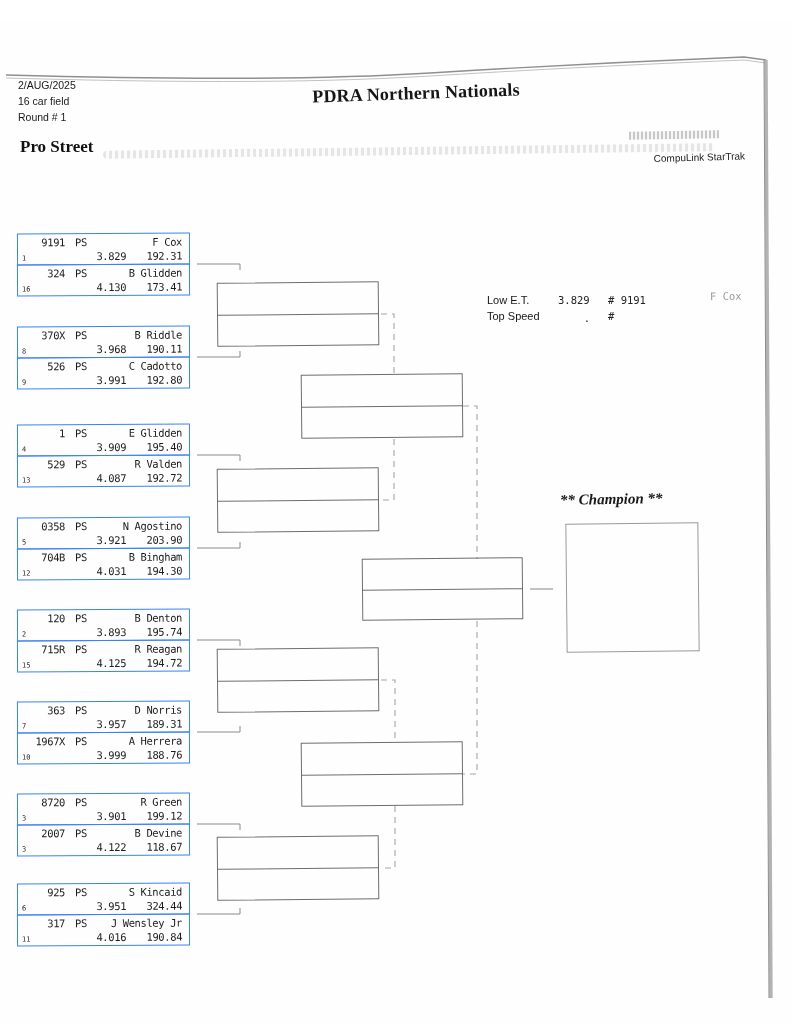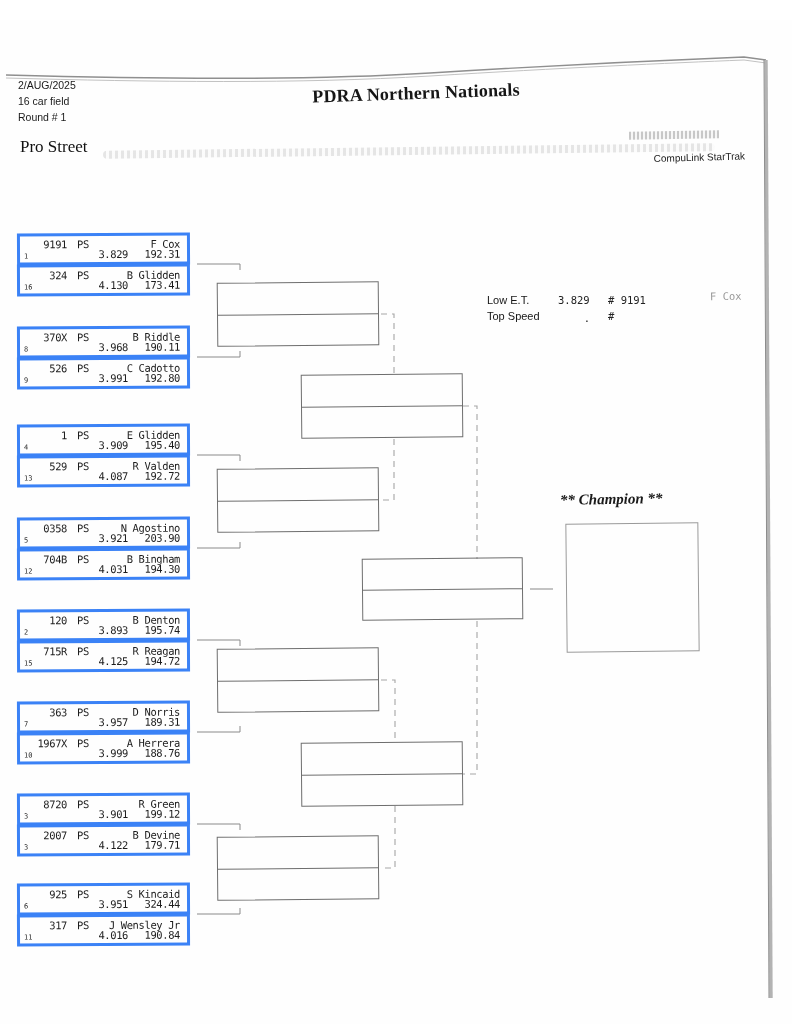--- a/index.html
+++ b/index.html
@@ -5,41 +5,41 @@
   html,body{margin:0;padding:0;background:#ffffff;}
   .page{position:relative;width:792px;height:1024px;background:#fefefe;overflow:hidden;
         font-family:"Liberation Sans",sans-serif;color:#1f1f1f;margin-top:20px;}
   .abs{position:absolute;}
   
   .meta{position:absolute;left:18px;top:57px;font-size:10.5px;line-height:16px;color:#1a1a1a;}
   .title{position:absolute;left:296px;top:63px;width:240px;text-align:center;
          font-family:"Liberation Serif",serif;font-weight:bold;font-size:18px;
          transform:rotate(-2deg);color:#161616;letter-spacing:.2px;}
   .classname{position:absolute;left:20px;top:117px;font-family:"Liberation Serif",serif;
-         font-weight:normal;font-size:17px;color:#111;}
+         font-weight:bold;font-size:17px;color:#111;}
   .streak{position:absolute;left:103px;top:127px;width:612px;height:8px;transform:rotate(-0.7deg);
          background:repeating-linear-gradient(90deg,rgba(130,130,130,.20) 0 3px,rgba(210,210,210,.06) 3px 6px);
          border-radius:4px;}
   .streak2{position:absolute;left:629px;top:111px;width:90px;height:8px;transform:rotate(-0.8deg);
          background:repeating-linear-gradient(90deg,rgba(110,110,110,.38) 0 2px,rgba(190,190,190,.12) 2px 4px);}
   .compulink{position:absolute;left:635px;top:132px;width:110px;text-align:right;font-size:10px;
          transform:rotate(-1.6deg);color:#222;}
   
   .statlabel{position:absolute;font-weight:normal;font-size:11px;color:#161616;}
   .statval{position:absolute;font-family:"DejaVu Sans Mono",monospace;font-size:10.5px;color:#222;}
   .faintname{position:absolute;font-family:"DejaVu Sans Mono",monospace;font-size:10.5px;color:#9a9a9a;
          transform:rotate(-1.2deg);}
   
   .champlabel{position:absolute;left:560px;top:471px;font-family:"Liberation Serif",serif;
          font-style:italic;font-weight:bold;font-size:15px;color:#1a1a1a;transform:rotate(-1deg);}
   .champbox{position:absolute;left:566px;top:503px;width:131px;height:127px;
          border:1px solid #9a9a9a;transform:rotate(-0.6deg);background:transparent;}
   
   .entry{position:absolute;left:17px;width:173px;height:32px;box-sizing:border-box;
-         border:3px solid #3b82f6;font-family:"DejaVu Sans Mono",monospace;font-size:10.5px;
+         border:1px solid #3b82f6;font-family:"DejaVu Sans Mono",monospace;font-size:10.5px;
          color:#1d1d1d;transform:rotate(-0.3deg);background:transparent;letter-spacing:-0.4px;}
   .entry .car{position:absolute;left:6px;top:2px;width:41px;text-align:right;}
   .entry .cls{position:absolute;left:57px;top:2px;}
   .entry .drv{position:absolute;right:7px;top:2px;text-align:right;}
   .entry .seed{position:absolute;left:4px;bottom:2px;font-size:7px;letter-spacing:0;}
   .entry .et{position:absolute;left:60px;bottom:2px;width:48px;text-align:right;}
   .entry .spd{position:absolute;right:7px;bottom:2px;text-align:right;}
   
   .slot{position:absolute;box-sizing:border-box;border:1px solid #6e6e6e;
         transform:rotate(-0.55deg);background:transparent;}
@@ -211,21 +211,21 @@
       <span class="seed">3</span>
       <span class="et">3.901</span>
       <span class="spd">199.12</span>
   </div>
   <div class="entry" style="top:804px">
     <span class="car">2007</span>
       <span class="cls">PS</span>
       <span class="drv">B Devine</span>
       <span class="seed">3</span>
       <span class="et">4.122</span>
-      <span class="spd">179.71</span>
+      <span class="spd">118.67</span>
   </div>
 
   <div class="entry" style="top:863px">
     <span class="car">925</span>
       <span class="cls">PS</span>
       <span class="drv">S Kincaid</span>
       <span class="seed">6</span>
       <span class="et">3.951</span>
       <span class="spd">324.44</span>
   </div>

